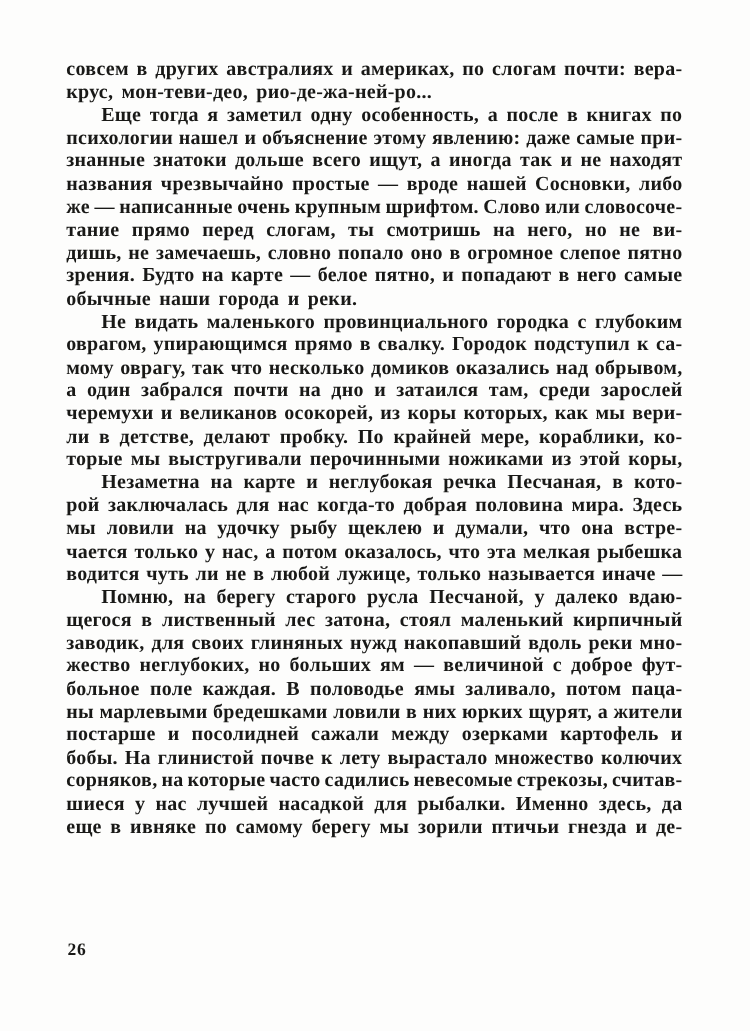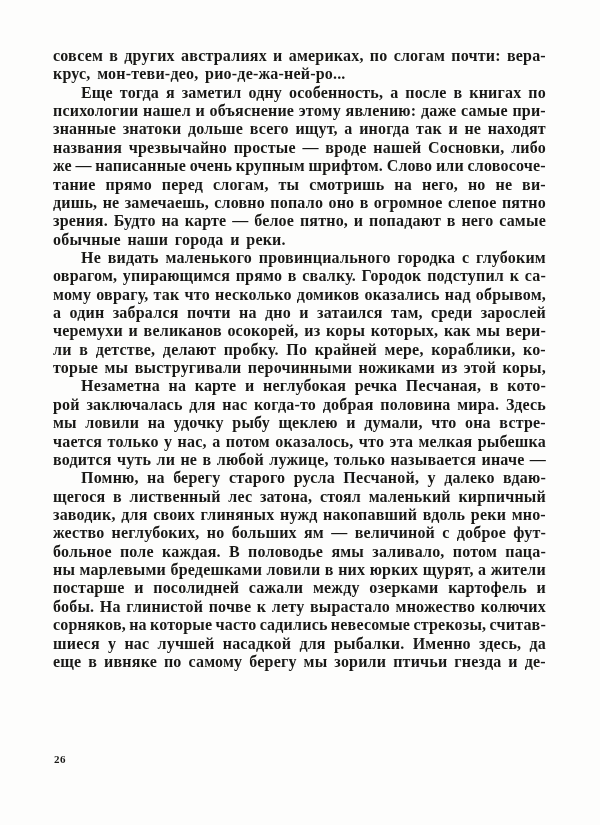--- a/index.html
+++ b/index.html
@@ -36,21 +36,21 @@
   .line.indent { padding-left: 28px; }
   .line.last {
     display: block;
     white-space: pre;
     word-spacing: 2.5px;
   }
   .page-number {
     position: absolute;
     left: 54px;
     top: 753px;
-    font-size: 11px;
+    font-size: 14px;
     font-weight: 700;
     letter-spacing: 0.5px;
   }
 </style>
 </head>
 <body>
 
 <div class="page">
   <div class="text-block" id="text-block">
       <div class="line">

